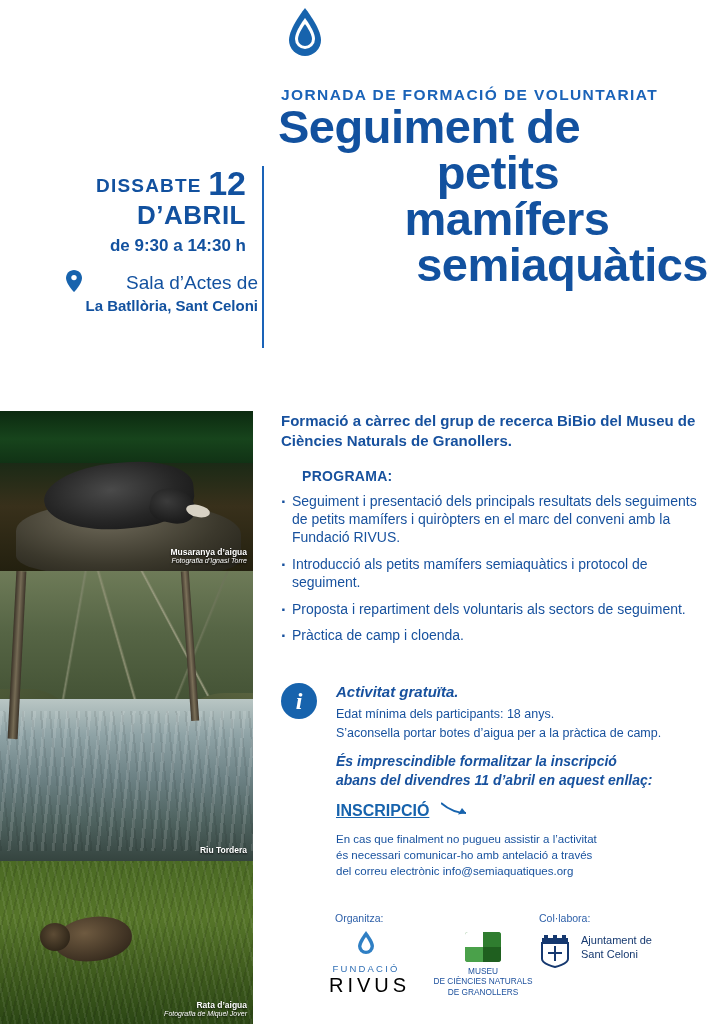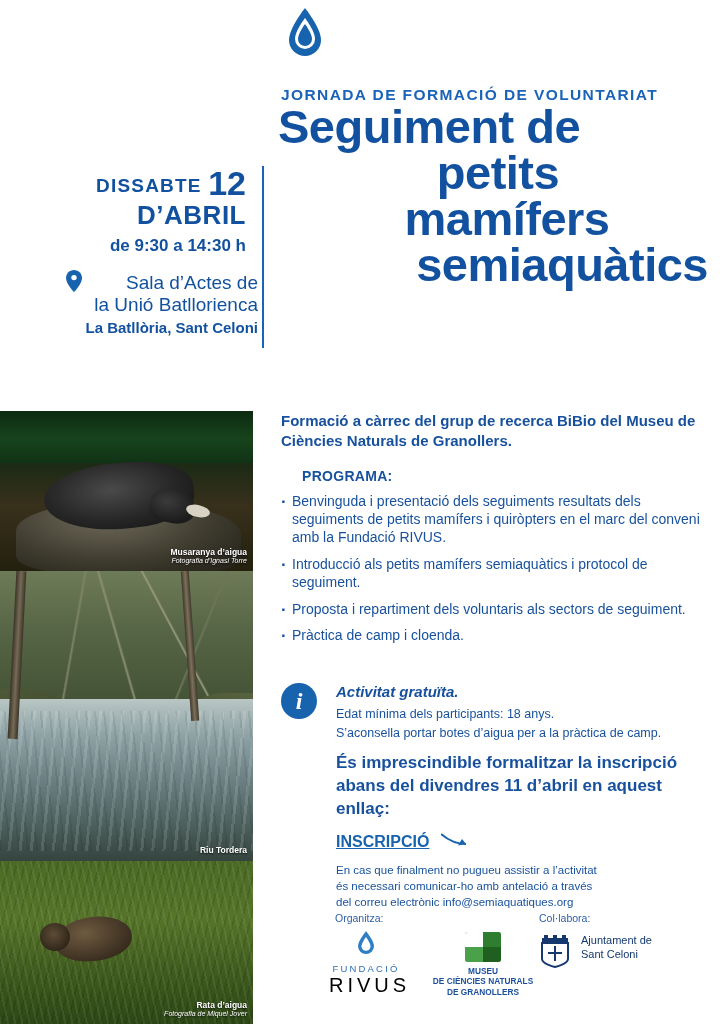--- a/index.html
+++ b/index.html
@@ -331,21 +331,22 @@
     color: #17519e;
   }
   .info-small {
     margin-top: 6px;
     font-size: 12.5px;
     line-height: 1.32;
     color: #17519e;
   }
   .info-ital {
     margin-top: 11px;
-    font-size: 17px;
+    font-size: 14px;
+    font-style: italic;
     font-weight: bold;
     line-height: 1.35;
     color: #17519e;
   }
   .inscripcio {
     margin-top: 12px;
     font-size: 16px;
     font-weight: bold;
     color: #1763ad;
     text-decoration: underline;
@@ -414,21 +415,21 @@
     border-radius: 3px;
     overflow: hidden;
     background: #3c8a3c;
   }
   .logo-museu .mark .q1 { position:absolute; left:0; top:0; width:18px; height:15px; background:#ffffff; }
   .logo-museu .mark .q2 { position:absolute; left:18px; top:0; width:18px; height:15px; background:#2f7d2f; }
   .logo-museu .mark .q3 { position:absolute; left:0; top:15px; width:18px; height:15px; background:#4aa14a; }
   .logo-museu .mark .q4 { position:absolute; left:18px; top:15px; width:18px; height:15px; background:#1f5f1f; }
   .logo-museu .mt {
     font-size: 8.3px;
-    font-weight: bold;
+    font-weight: normal;
     line-height: 1.25;
     color: #1b4f9c;
     text-align: center;
   }
 
   .logo-ajunt {
     position: absolute;
     left: 258px;
     top: 22px;
     width: 180px;
@@ -475,21 +476,20 @@
     <div class="date-month">D’ABRIL</div>
     <div class="date-time">de 9:30 a 14:30 h</div>
   </div>
 
   <svg class="pin-icon" viewBox="0 0 16 22">
     <path d="M8 0 C3.6 0 0 3.6 0 8 C0 14 8 22 8 22 C8 22 16 14 16 8 C16 3.6 12.4 0 8 0 Z" fill="#1763ad"></path>
     <circle cx="8" cy="7.6" r="2.7" fill="#ffffff"></circle>
   </svg>
   <div class="place">
     <div class="place-l1">Sala d’Actes de</div>
-    <div class="place-l2">la Unió Batllorienca</div>
     <div class="place-l3">La Batllòria, Sant Celoni</div>
   </div>
 
   <div class="photos">
 
     <div class="photo p1">
       <div class="p1-sky"></div>
       <div class="p1-ground"></div>
       <div class="p1-rock"></div>
       <div class="p1-animal"></div>
@@ -525,21 +525,21 @@
         <div class="cap-title">Rata d’aigua</div>
         <div class="cap-sub">Fotografia de Miquel Jover</div>
       </div>
     </div>
   </div>
 
   <div class="content">
     <div class="lead">Formació a càrrec del grup de recerca BiBio del Museu de Ciències Naturals de Granollers.</div>
     <div class="programa-label">PROGRAMA:</div>
     <ul class="programa">
-      <li>Benvinguda i presentació dels seguiments resultats dels seguiments de petits mamífers i quiròpters en el marc del conveni amb la Fundació RIVUS.</li>
+      <li>Seguiment i presentació dels principals resultats dels seguiments de petits mamífers i quiròpters en el marc del conveni amb la Fundació RIVUS.</li>
       <li>Introducció als petits mamífers semiaquàtics i protocol de seguiment.</li>
       <li>Proposta i repartiment dels voluntaris als sectors de seguiment.</li>
       <li>Pràctica de camp i cloenda.</li>
     </ul>
   </div>
 
   <div class="info-wrap">
     <div class="info-icon">i</div>
     <div class="info-body">
       <div class="info-free">Activitat gratuïta.</div>

